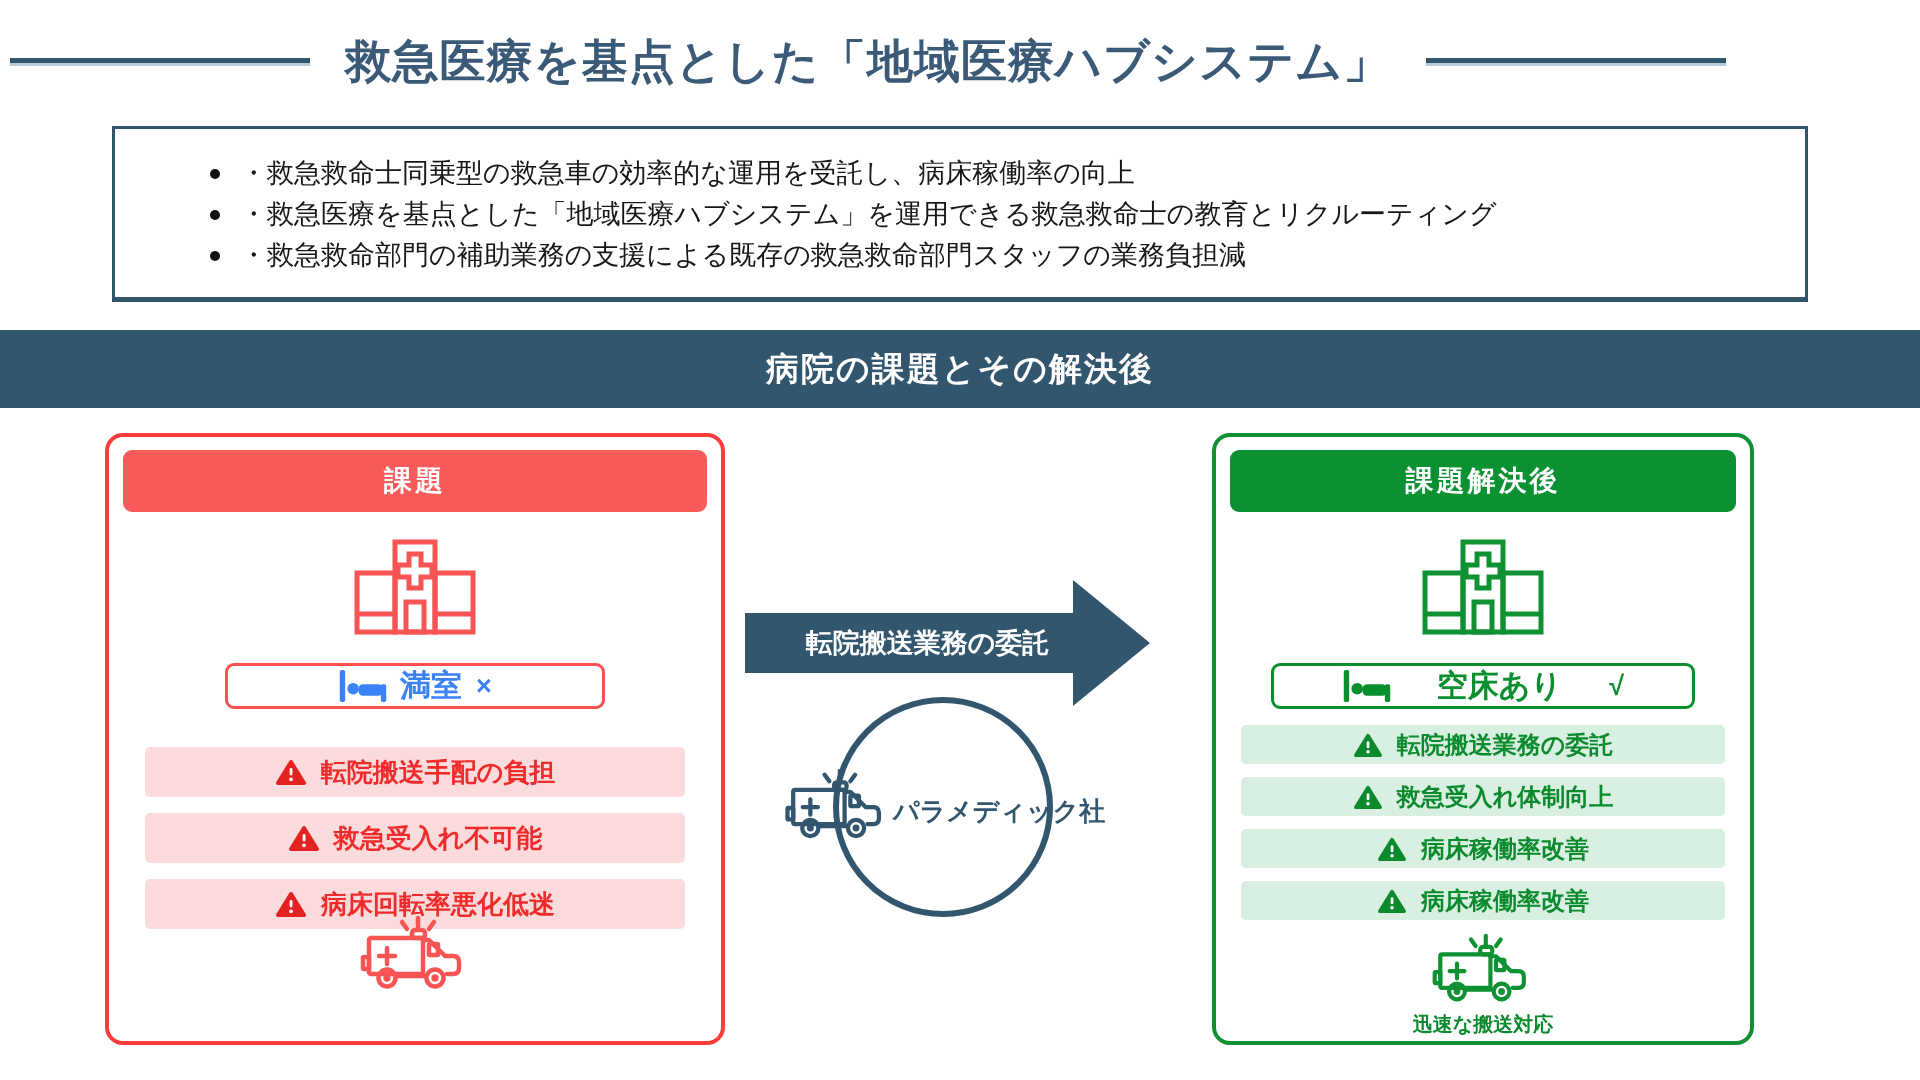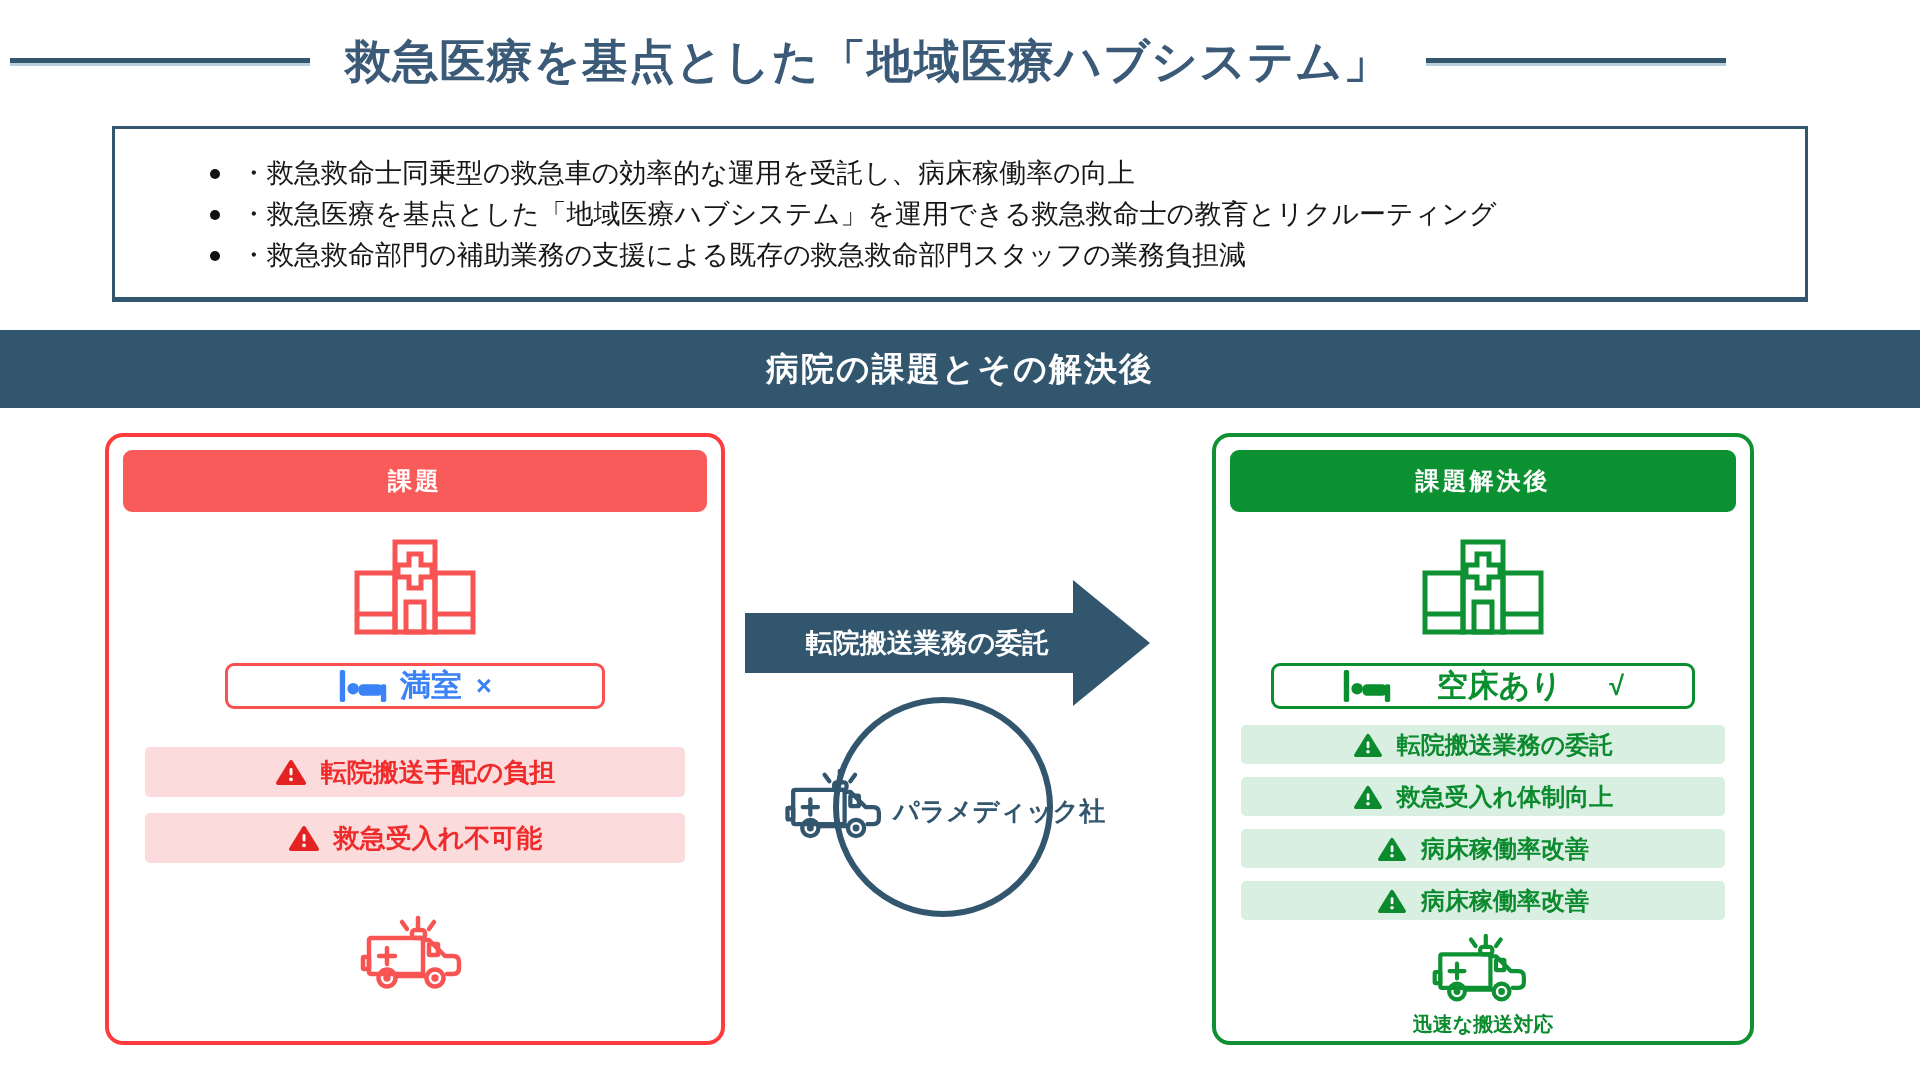--- a/index.html
+++ b/index.html
@@ -26,21 +26,21 @@
   .banner { position:absolute; left:0; top:330px; width:1920px; height:78px; background:#33566F;
     display:flex; align-items:center; justify-content:center;
     color:#fff; font-size:33px; font-weight:bold; letter-spacing:2px; }
 
   
   .card { position:absolute; top:433px; height:612px; background:#fff; border-radius:18px; }
   .card.problem  { left:105px;  width:620px; border:4px solid #FF3B3B; }
   .card.solution { left:1212px; width:542px; border:4px solid #0F9132; }
   .card-header { position:absolute; left:14px; right:14px; top:13px; height:62px; border-radius:9px;
     display:flex; align-items:center; justify-content:center;
-    color:#fff; font-size:24px; font-weight:bold; letter-spacing:3px; }
+    color:#fff; font-size:28px; font-weight:bold; letter-spacing:3px; }
   .problem  .card-header { background:#F95B5B; }
   .solution .card-header { background:#0B9132; }
 
   .hospital-wrap { position:absolute; top:102px; left:50%; transform:translateX(-50%); }
   .problem  .hospital-wrap { color:#F85454; }
   .solution .hospital-wrap { color:#0E9132; }
 
   .status-badge { position:absolute; top:226px; left:50%; transform:translateX(-50%);
     height:46px; border-radius:9px; background:#fff;
     display:flex; align-items:center; justify-content:center; gap:12px;
@@ -142,20 +142,28 @@
         </svg>
         <span>転院搬送手配の負担</span>
       </div>
       <div class="row">
         <svg class="warning" width="32" height="28" viewBox="0 0 32 28">
           <path d="M16 4 L29 25 H3 Z" fill="#E32222" stroke="#E32222" stroke-width="4" stroke-linejoin="round"></path>
           <rect x="14.6" y="10" width="2.9" height="7.5" rx="1.4" fill="#fff"></rect>
           <circle cx="16" cy="21.3" r="1.9" fill="#fff"></circle>
         </svg>
         <span>救急受入れ不可能</span>
+      </div>
+      <div class="row">
+        <svg class="warning" width="32" height="28" viewBox="0 0 32 28">
+          <path d="M16 4 L29 25 H3 Z" fill="#E32222" stroke="#E32222" stroke-width="4" stroke-linejoin="round"></path>
+          <rect x="14.6" y="10" width="2.9" height="7.5" rx="1.4" fill="#fff"></rect>
+          <circle cx="16" cy="21.3" r="1.9" fill="#fff"></circle>
+        </svg>
+        <span>病床回転率悪化低迷</span>
       </div>
     </div>
 
     <div class="ambulance-wrap">
       <svg width="116" height="84" viewBox="0 0 116 84" fill="none" stroke="currentColor" stroke-width="4.5" stroke-linecap="round" stroke-linejoin="round">
         <line x1="50" y1="14" x2="45" y2="7"></line>
         <line x1="61" y1="12" x2="61" y2="3"></line>
         <line x1="72" y1="14" x2="77" y2="7"></line>
         <rect x="55" y="15" width="13" height="8" rx="3"></rect>
         <rect x="12" y="23" width="54" height="36" rx="2"></rect>

